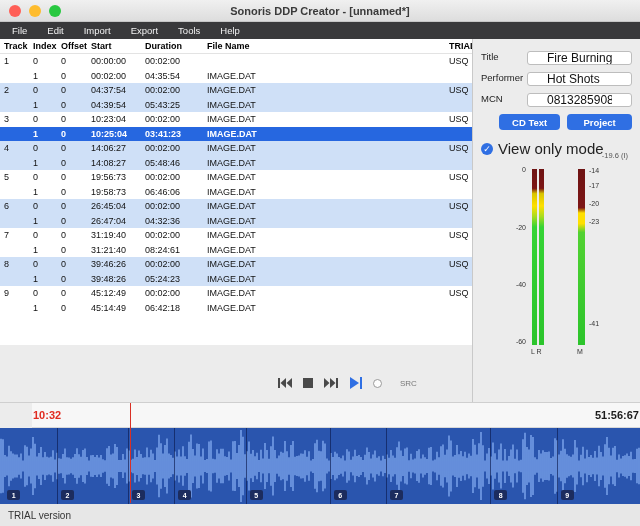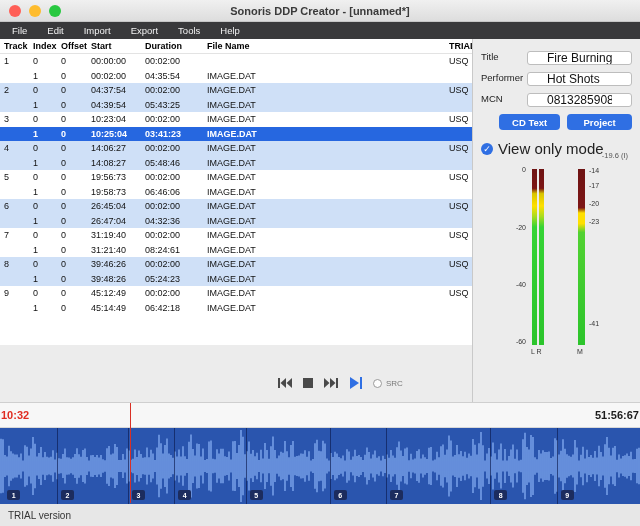--- a/index.html
+++ b/index.html
@@ -34,21 +34,21 @@
 
   
   .scrub-row { height:18px; display:flex; align-items:center; gap:6px; padding:0 6px; background:#ececec; }
   .scrub-label { font-size:9px; color:#222; white-space:nowrap; }
   .scrub-track { flex:1; height:4px; background:#d4d4d4; border-radius:2px; position:relative; }
   .scrub-handle { position:absolute; top:-1px; width:20px; height:6px; background:#6a6a6a; border-radius:3px; }
 
   
   .transport { position:absolute; left:278px; top:331px; height:26px; display:flex; align-items:center; gap:11px; }
   .tbtn { background:none; border:none; padding:0; display:flex; align-items:center; cursor:default; }
-  .src-group { display:flex; align-items:flex-start; gap:4px; }
+  .src-group { display:flex; align-items:flex-start; gap:18px; }
   .src-circle { width:9px; height:9px; border:1px solid #9a9a9a; border-radius:50%; background:#fdfdfd; }
   .src-label { font-size:8px; color:#777; }
 
   
   .right-col { width:167px; position:relative; background:#ececec; padding:12px 8px 0 8px; }
   .field-row { display:flex; align-items:flex-start; margin-bottom:7px; }
   .field-label { width:46px; font-size:9.5px; color:#222; }
   .field-input { flex:1; height:14px; min-width:0; border:1px solid #bdbdbd; border-radius:3px; background:#fff;
                  font-family:"Liberation Sans",sans-serif; font-size:12px; color:#111; padding:0 19px; }
   .btn-row { display:flex; gap:7px; margin-top:4px; }
@@ -73,21 +73,21 @@
   .scale-right .slabel { position:absolute; left:0; font-size:7px; color:#333; }
   .scale-right .slabel:nth-child(1){top:0px} .scale-right .slabel:nth-child(2){top:15px}
   .scale-right .slabel:nth-child(3){top:33px} .scale-right .slabel:nth-child(4){top:51px}
   .scale-right .slabel:nth-child(5){top:153px}
   .ch-label { position:absolute; top:181px; font-size:7px; color:#333; }
   .ch-lr { left:50px; } .ch-m { left:96px; }
 
   
   .wave-section { position:relative; height:101px; border-top:1px solid #cfcfcf; }
   .time-strip { height:25px; background:#f7f7f7; display:flex; align-items:center; justify-content:space-between;
-                padding:0 1px; border-bottom:1px solid #d8d8d8; }
+                padding:0 1px; border-bottom:1px solid #d8d8d8;margin-left:32px; }
   .time-start { font-size:11px; font-weight:bold; color:#e02b20; }
   .time-end { font-size:11px; font-weight:bold; color:#1c1c1c; }
   .waveform { position:relative; height:76px; background:#2a55ae; overflow:hidden; }
   .waveform svg { display:block; }
   .wf-boundary { position:absolute; top:0; bottom:0; width:1px; background:rgba(13,28,78,0.65); }
   .wf-badge { position:absolute; bottom:4px; width:13px; height:10px; background:#1c2c5e; border-radius:2px;
               color:#fff; font-size:7px; font-weight:bold; display:flex; align-items:center; justify-content:center; }
   .playhead { position:absolute; top:0; bottom:0; width:1.5px; background:#d93025; z-index:5; }
 
   

